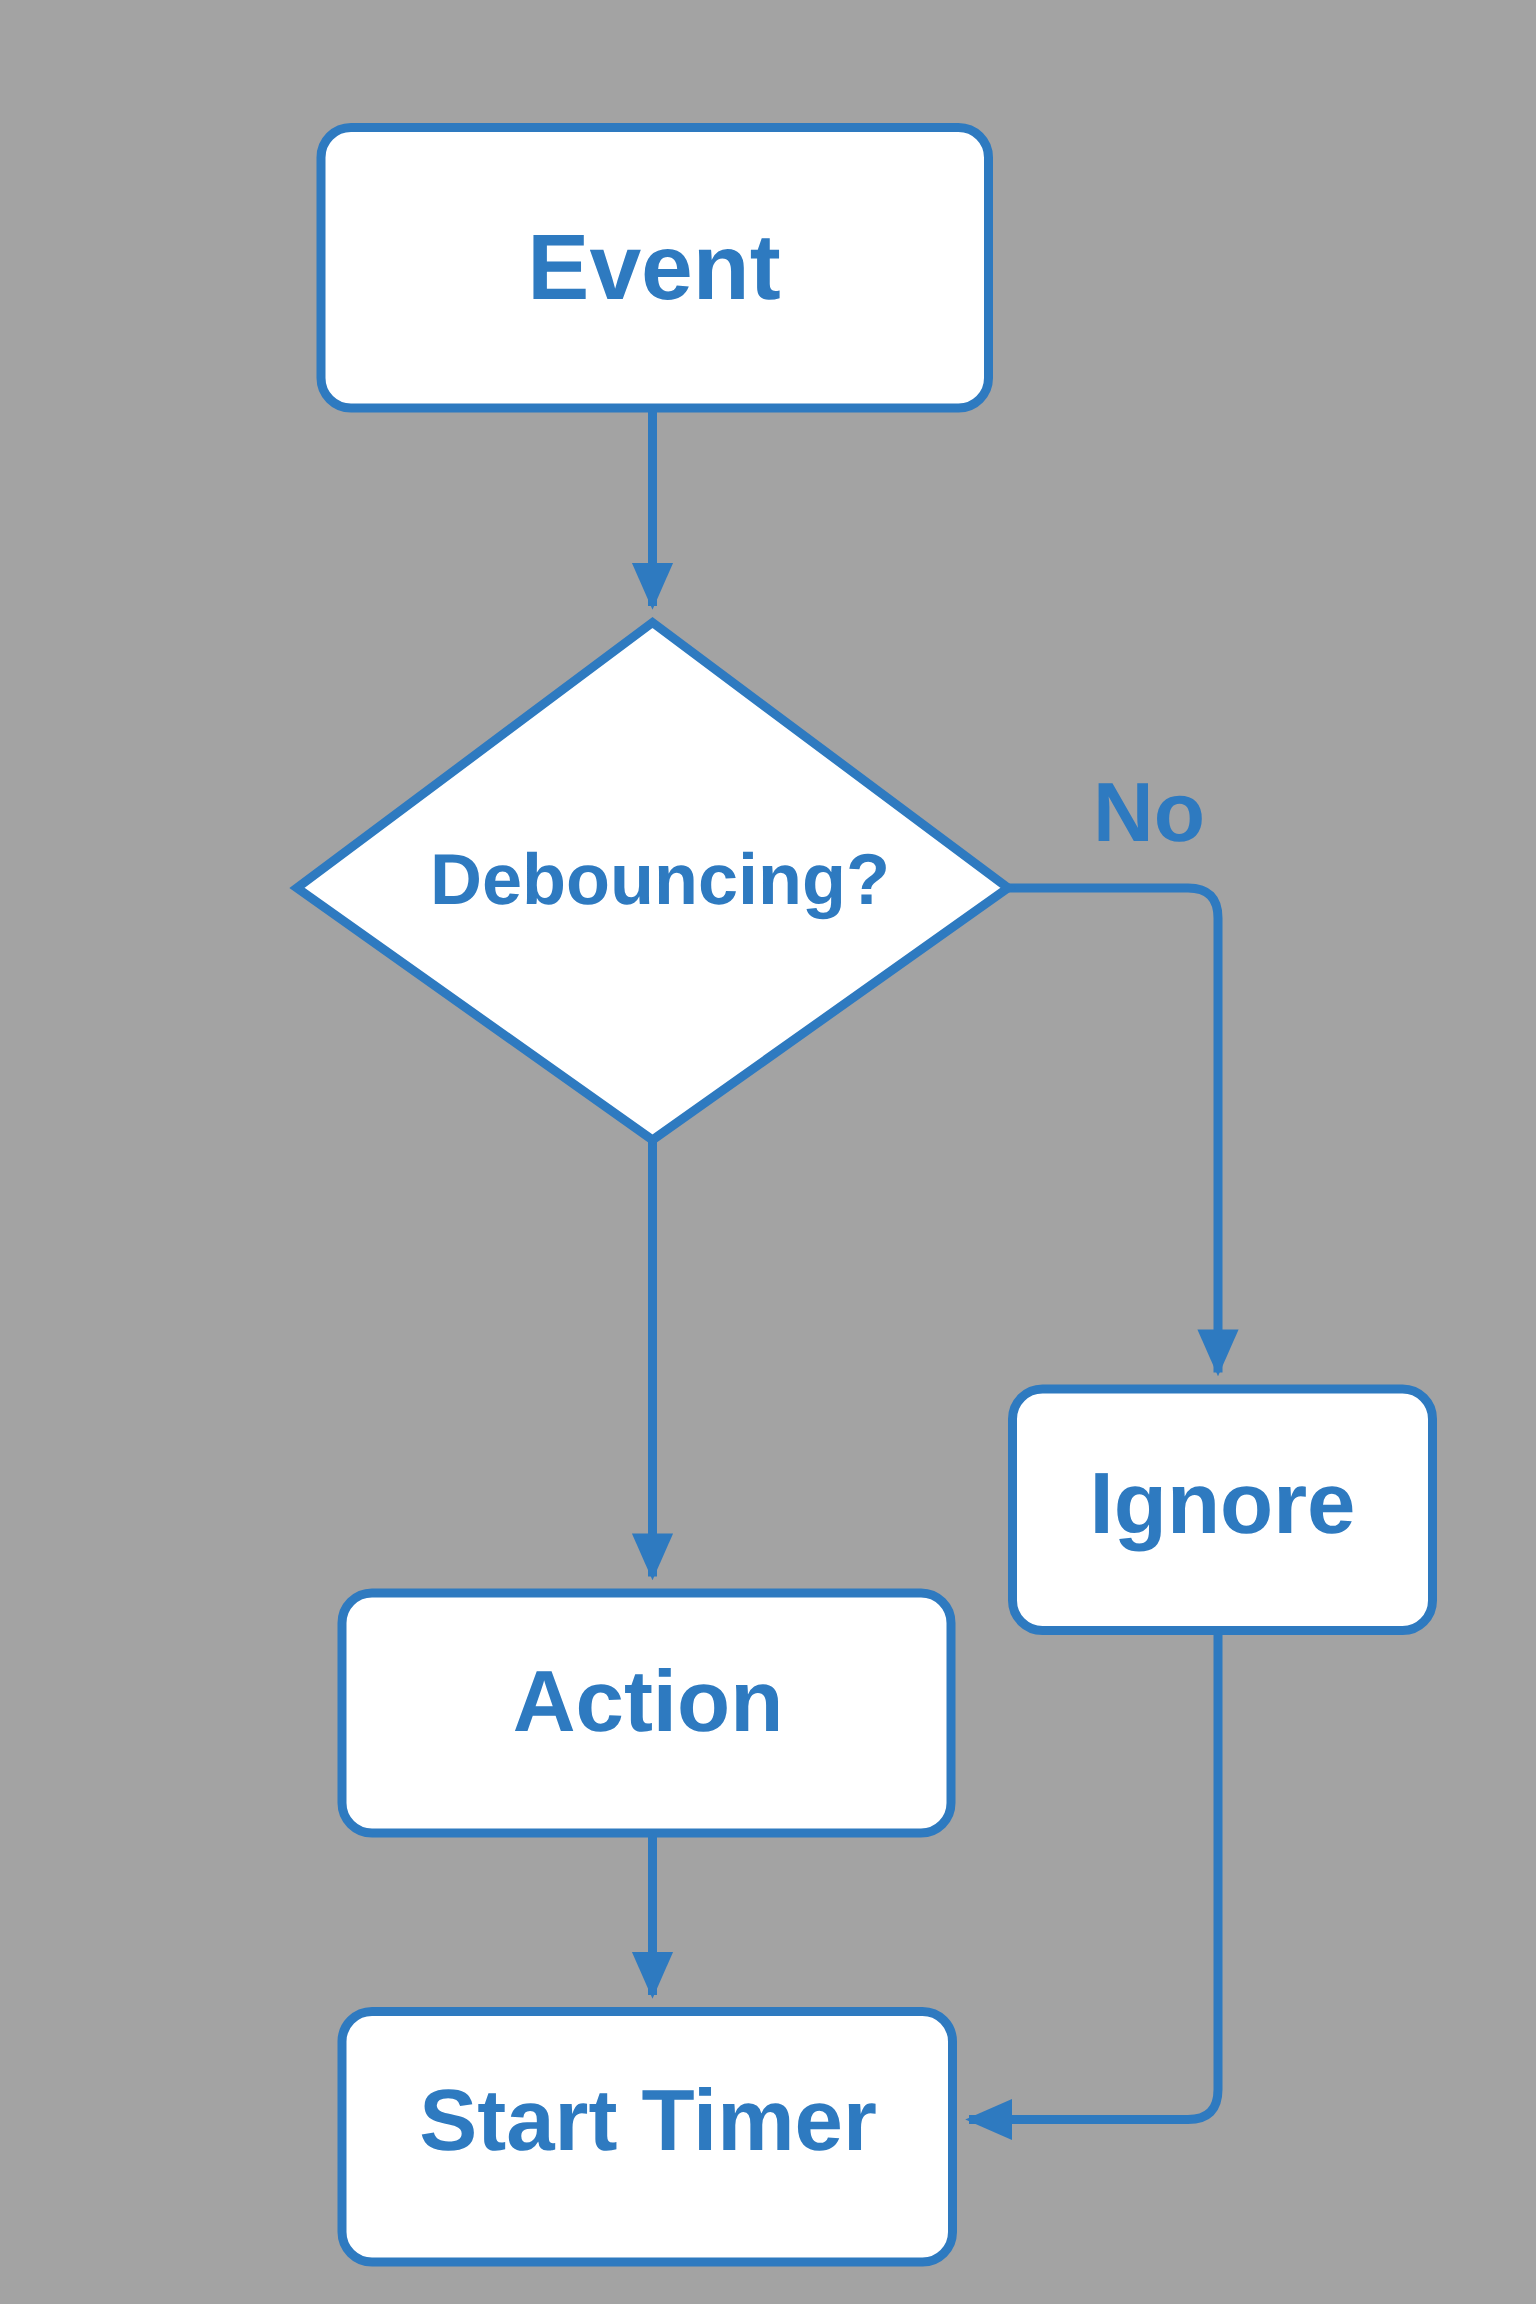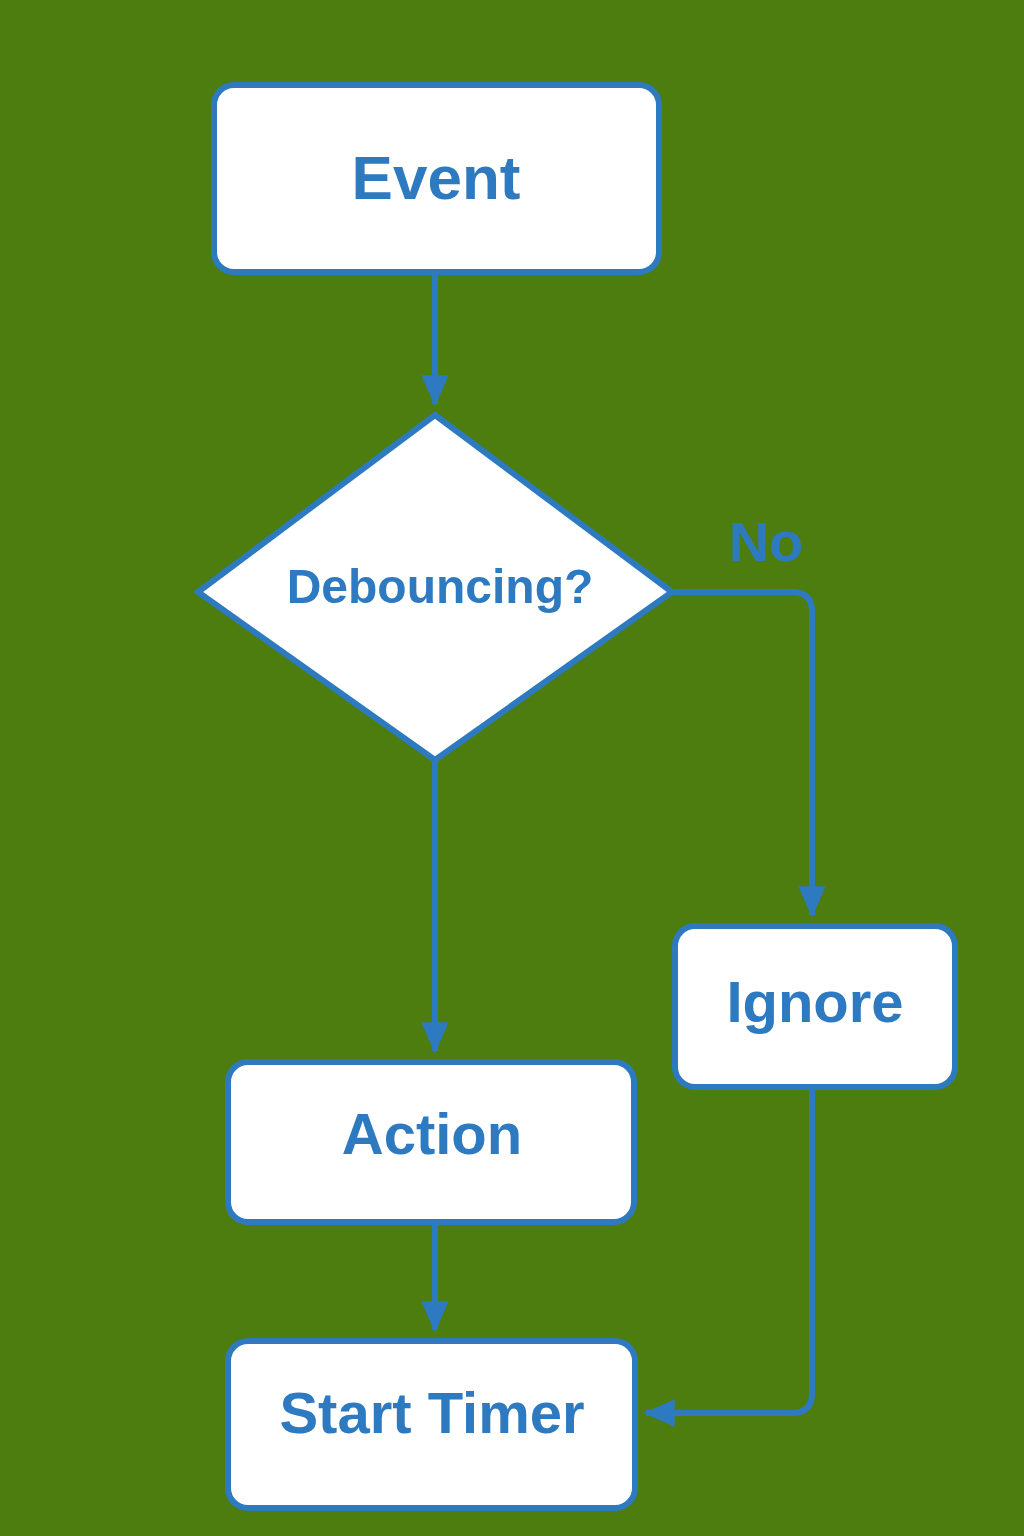--- a/index.html
+++ b/index.html
@@ -11,21 +11,21 @@
   body {
     width: 1024px;
     height: 1536px;
     overflow: hidden;
     font-family: "Liberation Sans", sans-serif;
   }
   #diagram-root {
     position: relative;
     width: 1024px;
     height: 1536px;
-    background: #4d7c0f;
+    background: #a3a3a3;
   }
   svg#flow-svg {
     position: absolute;
     top: 0;
     left: 0;
     width: 1024px;
     height: 1536px;
     display: block;
   }
   .node-shape {

